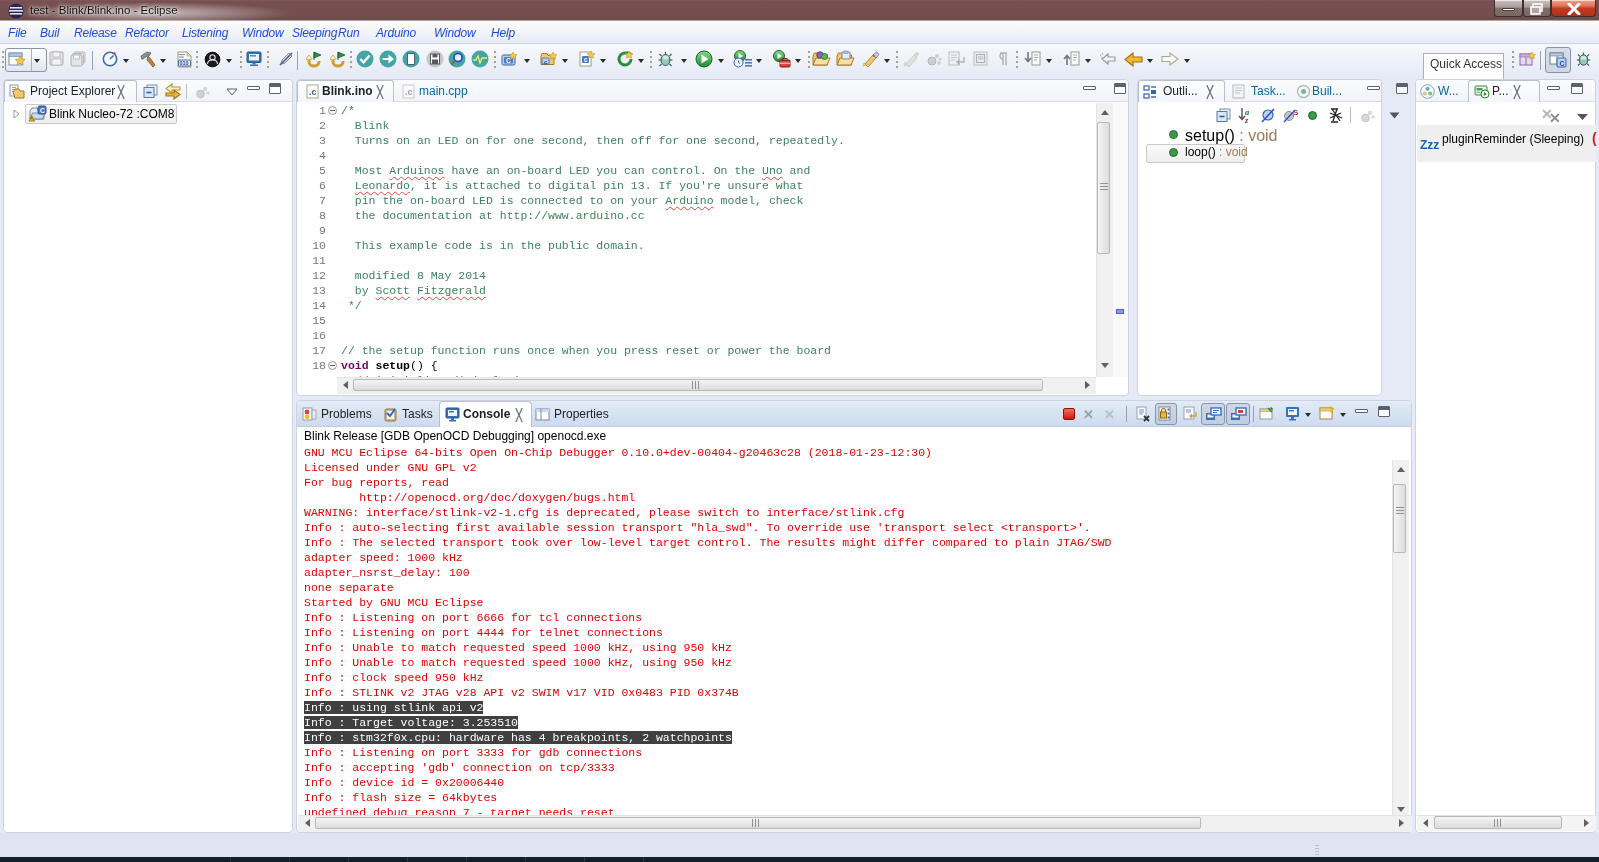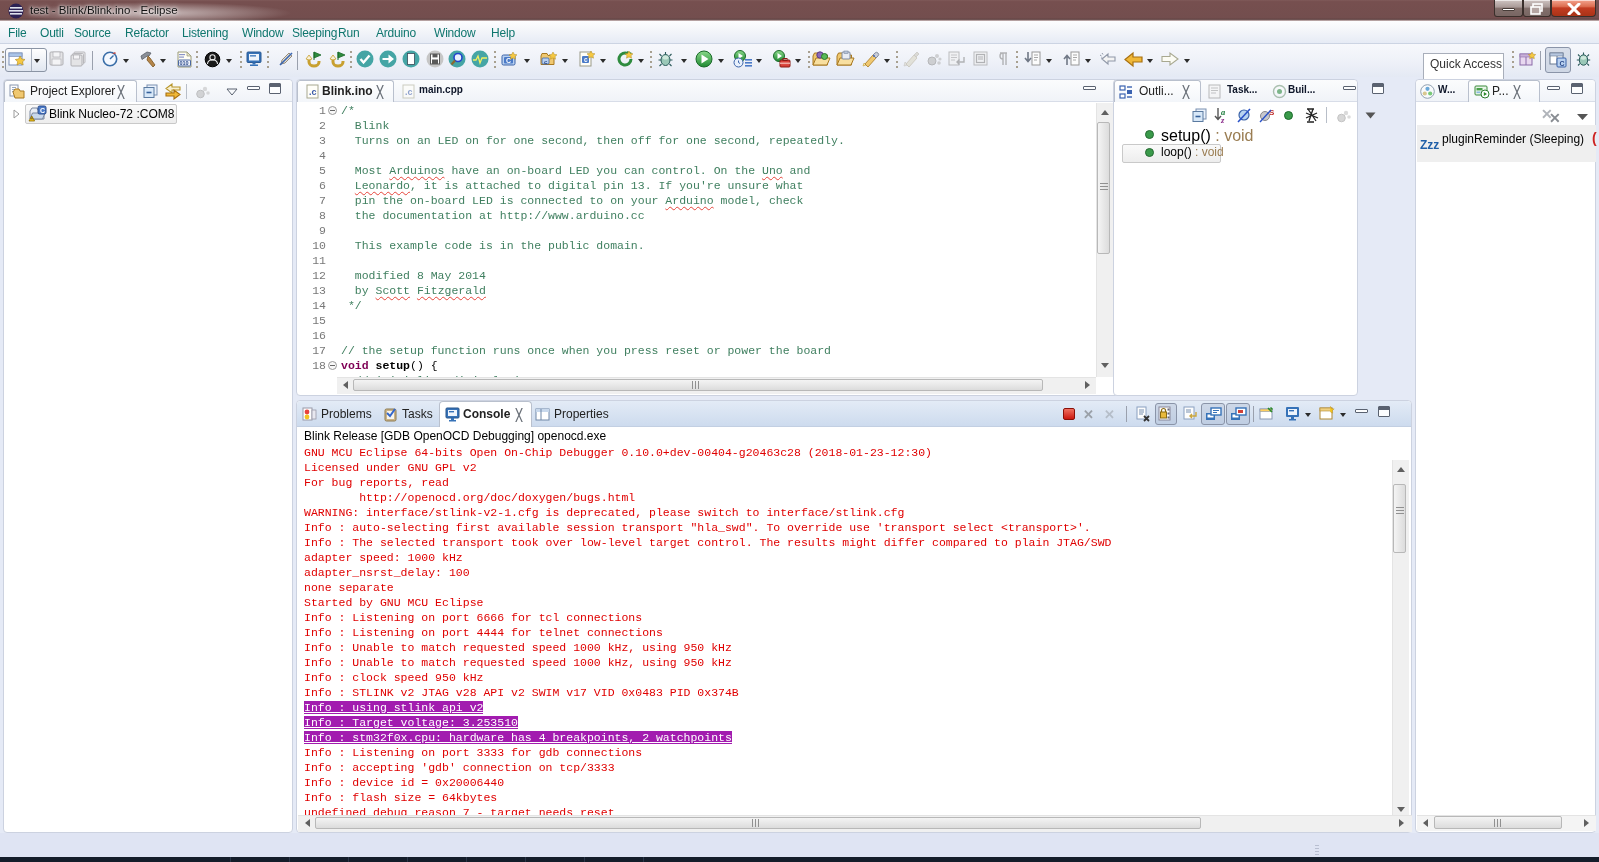--- a/index.html
+++ b/index.html
@@ -18,37 +18,37 @@
   background:linear-gradient(#cfc4c2 0%, #a99a97 45%, #83706c 50%, #786663 100%); }
 #btnmax { left:1523px; width:28px; border-radius:0 0 3px 3px;
   background:linear-gradient(#cfc4c2 0%, #a99a97 45%, #83706c 50%, #786663 100%); }
 #btncls { left:1551px; width:45px; border-radius:0 0 4px 4px;
   background:linear-gradient(#f3a38e 0%, #dd6f52 40%, #c33c22 50%, #b53category 100%);
   background:linear-gradient(#f3a38e 0%, #dd6f52 40%, #c33c22 50%, #a93317 100%); }
 
 #menubar { left:0; top:21px; width:1599px; height:23px;
   background:linear-gradient(#fdfdfe 0%, #f2f4f9 50%, #e6ebf5 100%);
   border-bottom:1px solid #ccd4e3; }
-.mi { position:absolute; top:26px; font-size:12px; color:#0f766e; letter-spacing:-0.2px; }
+.mi { position:absolute; top:26px; font-size:12px; color:#1d4ed8; letter-spacing:-0.2px;font-style:italic; }
 
 #toolbar { left:0; top:44px; width:1599px; height:33px;
   background:linear-gradient(#f7f8fc 0%, #eef1f8 55%, #e4e9f4 100%); }
 .tsep { position:absolute; top:51px; width:1px; height:19px; background:#9aa0ad; }
 .tdot { position:absolute; top:51px; width:2px; height:19px;
   background:repeating-linear-gradient(#a8a090 0 2px, transparent 2px 5px); }
 .tdn { position:absolute; top:59px; width:0; height:0;
   border-left:3.5px solid transparent; border-right:3.5px solid transparent; border-top:4.5px solid #2b2b2b; }
 
 .panel { position:absolute; background:#fff; border:1px solid #ccd2e0; border-radius:4px; }
 .tabrow { position:absolute; left:0; top:0; right:0; height:22px;
   background:linear-gradient(#fbfcfd, #f0f3f8); border-bottom:1px solid #d8dde8; border-radius:4px 4px 0 0; }
 .vtab-sel { position:absolute; top:0; height:22px; background:linear-gradient(#ffffff, #f3f6fa);
   border:1px solid #b9c0cd; border-bottom:none; border-radius:3px 3px 0 0; }
 .tabtxt { position:absolute; top:4px; font-size:12px; color:#222; white-space:nowrap; }
-.tabtxt-gray { position:absolute; top:4px; font-size:10px; color:#0f172a; white-space:nowrap;font-weight:bold; }
+.tabtxt-gray { position:absolute; top:4px; font-size:12px; color:#0369a1; white-space:nowrap; }
 .tx { position:absolute; top:6px; font-size:10px; color:#6a7078; font-weight:bold; transform:scaleY(1.15); }
 .minbox { position:absolute; top:6px; width:13px; height:4px; border:1px solid #5a6270; border-radius:1px; background:#fcfdfe; }
 .maxbox { position:absolute; top:3px; width:12px; height:11px; border:1px solid #5a6270; border-radius:1px; background:#fcfdfe; }
 .maxbox:before { content:""; position:absolute; left:0; top:0; right:0; height:3px; background:#5a6270; }
 
 #edpane { left:296px; top:79px; width:833px; height:317px; }
 #edpane { overflow:hidden; }
 #edcode { position:absolute; left:0px; top:23px; width:833px; height:276px; overflow:hidden;
   font-family:"Liberation Mono", monospace; font-size:11.5px; line-height:15px; white-space:pre; }
 .lnums { position:absolute; left:0; top:0; width:29px; text-align:right; color:#787878; }
@@ -73,21 +73,21 @@
 .griph { position:absolute; width:7px; height:8px;
   background:repeating-linear-gradient(90deg,#909090 0 1px, transparent 1px 3px); }
 
 #conpane { left:296px; top:400px; width:1116px; height:433px; }
 #contabs { position:absolute; left:0; top:0; right:0; height:26px; border-radius:4px 4px 0 0;
   background:linear-gradient(#e3ebf6, #cddbee); border-bottom:1px solid #c2cfe2; }
 #contitle { position:absolute; left:7px; top:28px; font-size:12px; color:#000; }
 #context { position:absolute; left:7px; top:44px; width:1080px;
   font-family:"Liberation Mono", monospace; font-size:11.5px; line-height:15px;
   white-space:pre; color:#e00000; }
-.csel { background:#a21caf; color:#fff;text-decoration:underline; }
+.csel { background:#404040; color:#fff; }
 .ctx1 { position:absolute; top:6px; font-size:13px; font-weight:bold; color:#9aa0a8; }
 .pressed { position:absolute; top:2px; height:22px; border:1px solid #8a94a8; border-radius:3px;
   background:rgba(120,140,170,0.18); }
 
 #statusbar { left:0; top:833px; width:1599px; height:24px; background:#dfe4f3; }
 #taskbar { left:0; top:857px; width:1599px; height:5px; background:#141d2a; }
 </style>
 </head>
 <body>
 <div id="root">
@@ -108,22 +108,22 @@
     <rect x="4" y="1" width="9" height="7" fill="none" stroke="#fff" stroke-width="1.6"></rect>
     <rect x="2" y="4" width="9" height="7" fill="#b5a5a2" stroke="#fff" stroke-width="1.6"></rect>
   </svg>
   <svg class="abs" style="left:1567px;top:3px" width="14" height="12" viewBox="0 0 14 12">
     <path d="M2 1 L12 11 M12 1 L2 11" stroke="#fff" stroke-width="3" stroke-linecap="round"></path>
     <path d="M2 1 L12 11 M12 1 L2 11" stroke="#fff" stroke-width="2"></path>
   </svg>
 
   <div class="abs" id="menubar"></div>
   <div class="mi" style="left:8px">File</div>
-  <div class="mi" style="left:40px">Outli</div>
-  <div class="mi" style="left:74px">Source</div>
+  <div class="mi" style="left:40px">Buil</div>
+  <div class="mi" style="left:74px">Release</div>
   <div class="mi" style="left:125px">Refactor</div>
   <div class="mi" style="left:182px">Listening</div>
   <div class="mi" style="left:242px">Window</div>
   <div class="mi" style="left:292px">Sleeping</div>
   <div class="mi" style="left:338px">Run</div>
   <div class="mi" style="left:376px">Arduino</div>
   <div class="mi" style="left:434px">Window</div>
   <div class="mi" style="left:491px">Help</div>
 
   <div class="abs" id="toolbar"></div>
@@ -505,21 +505,21 @@
     <div class="arr" style="left:804px;top:283px;border-left:4px solid transparent;border-right:4px solid transparent;border-top:5px solid #606060"></div>
     <div class="abs" style="left:816px;top:23px;width:16px;height:274px;background:#fafafa"></div>
     <div class="abs" style="left:819px;top:229px;width:8px;height:5px;background:#8e9ae8;border:1px solid #4d5bd0"></div>
     <div class="sbh" style="left:40px;top:297px;width:759px;height:17px"></div>
     <div class="arr" style="left:46px;top:301px;border-top:4px solid transparent;border-bottom:4px solid transparent;border-right:5px solid #606060"></div>
     <div class="thumbh" style="left:56px;top:299px;width:690px"></div>
     <div class="griph" style="left:395px;top:301px"></div>
     <div class="arr" style="left:788px;top:301px;border-top:4px solid transparent;border-bottom:4px solid transparent;border-left:5px solid #606060"></div>
   </div>
 
-  <div class="panel" id="olpane" style="left:1113px;top:79px;width:245px;height:317px">
+  <div class="panel" id="olpane" style="left:1137px;top:79px;width:245px;height:317px">
     <div class="tabrow"></div>
     <div class="vtab-sel" style="left:0;width:87px"></div>
     <svg class="abs" style="left:5px;top:5px" width="15" height="14" viewBox="0 0 15 14">
       <rect x="1" y="1" width="5" height="4" fill="#fff" stroke="#3a62b0" stroke-width="1.2"></rect>
       <rect x="1" y="9" width="5" height="4" fill="#fff" stroke="#3a62b0" stroke-width="1.2"></rect>
       <rect x="8" y="5" width="5" height="4" fill="#3a62b0"></rect>
       <line x1="8" y1="2" x2="13" y2="2" stroke="#3a62b0" stroke-width="1.4"></line>
       <line x1="8" y1="12" x2="13" y2="12" stroke="#3a62b0" stroke-width="1.4"></line>
     </svg>
     <div class="tabtxt" style="left:25px">Outli...</div>

